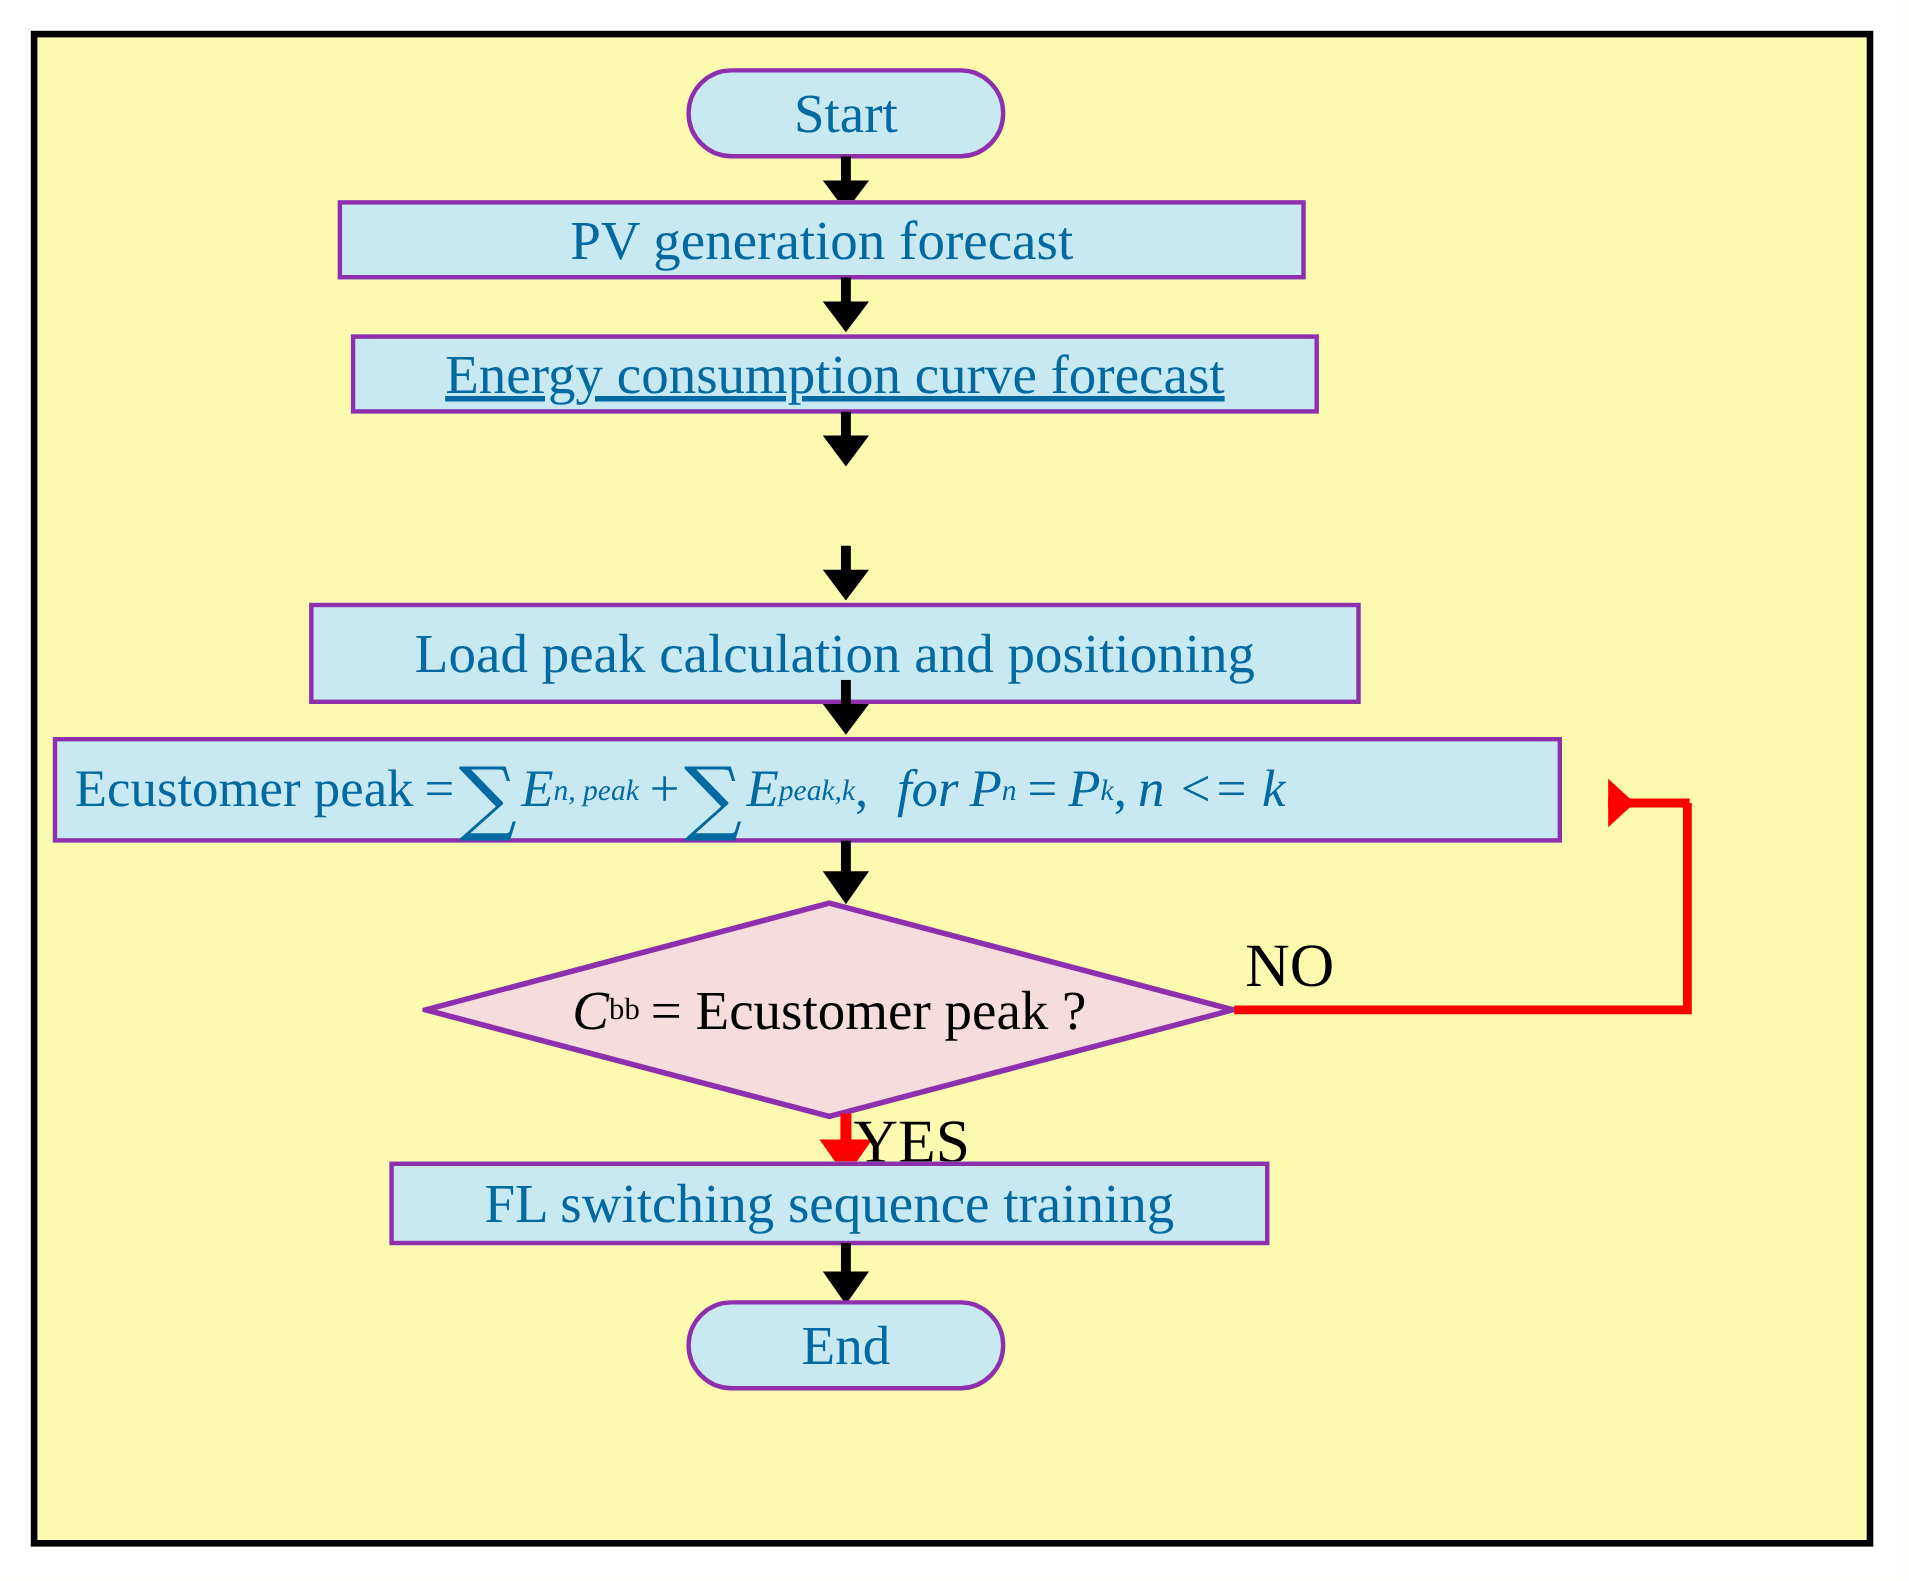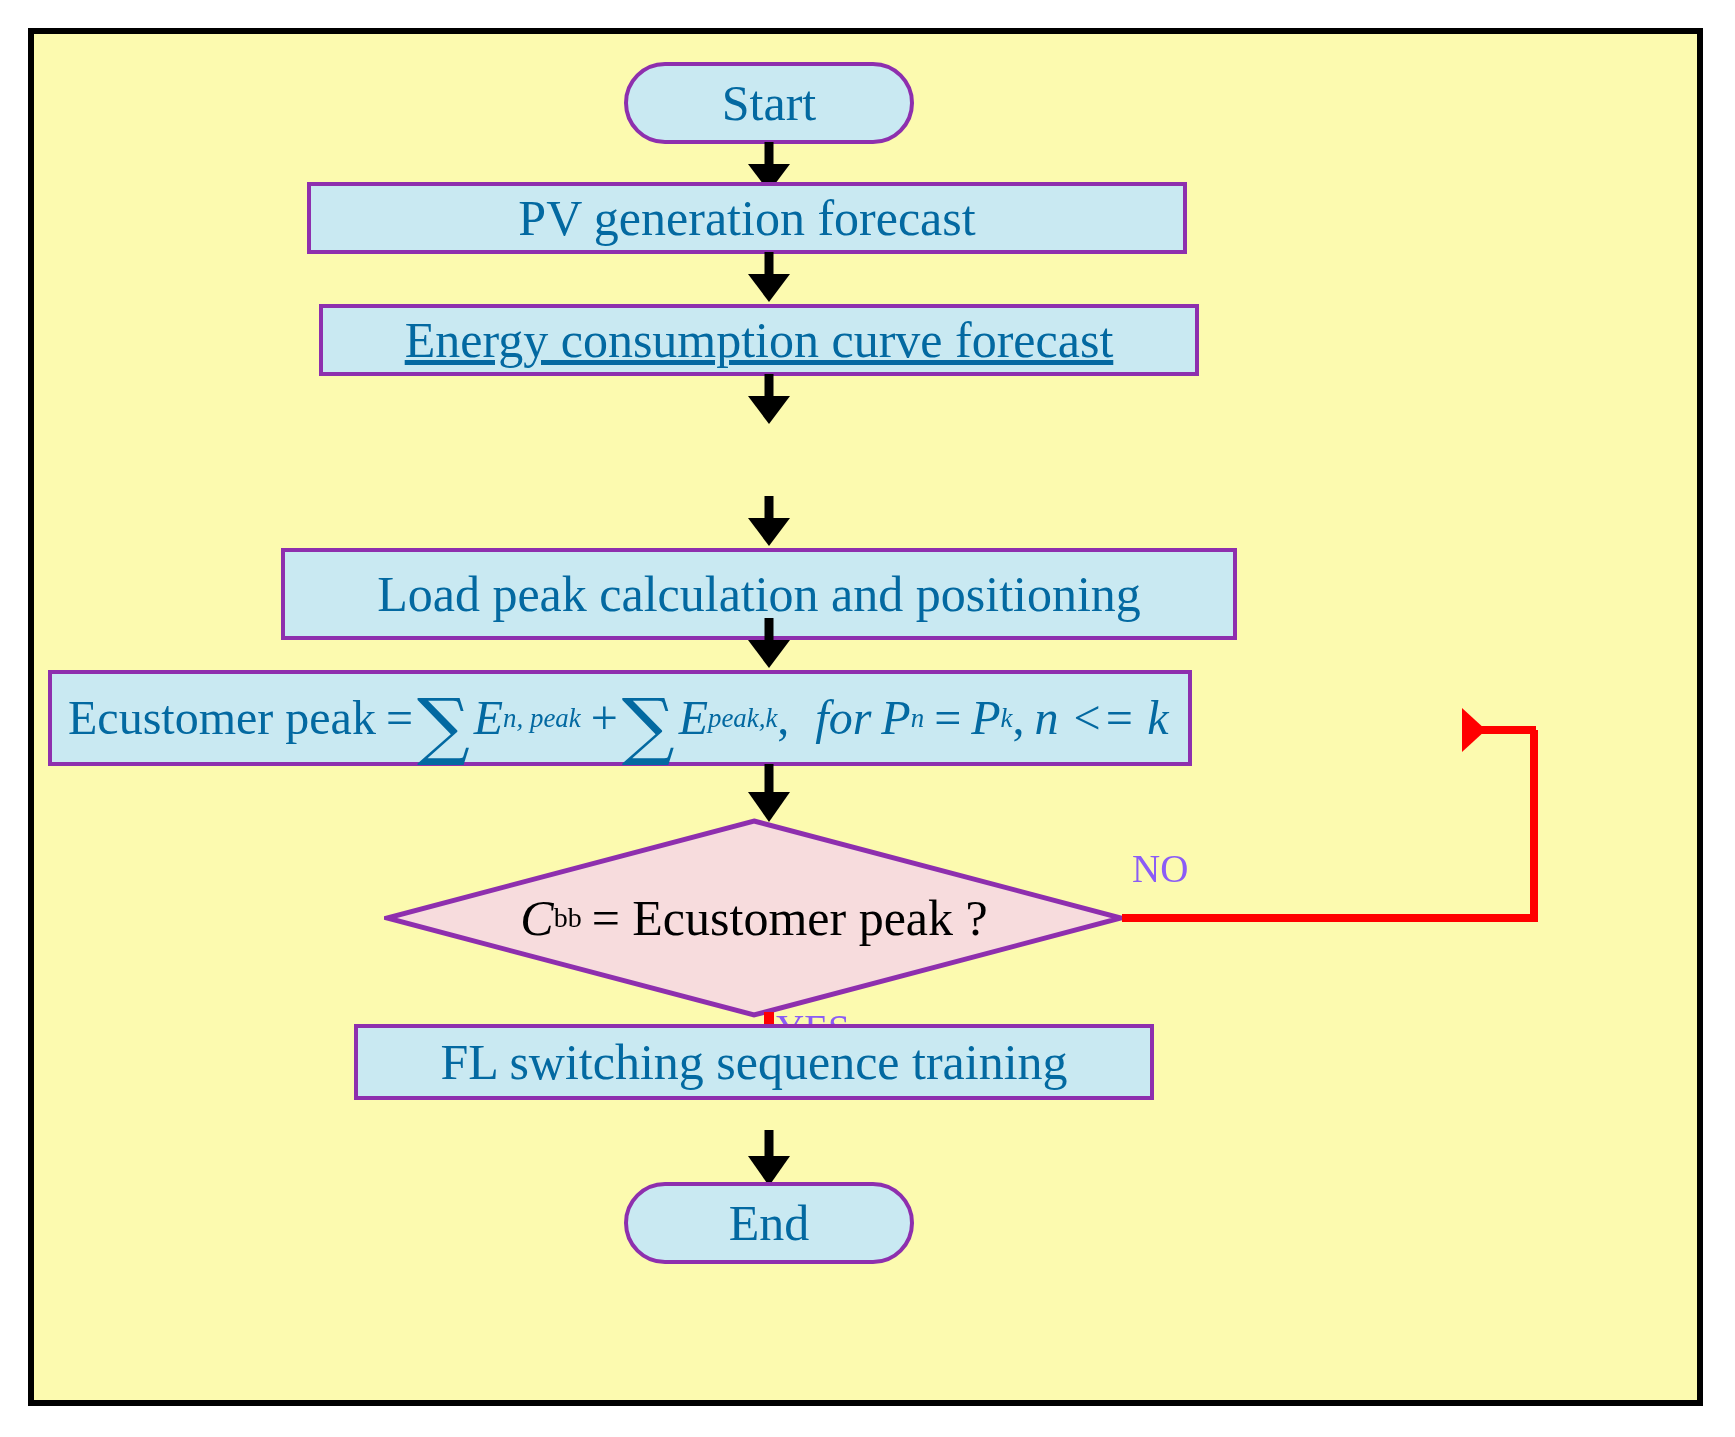--- a/index.html
+++ b/index.html
@@ -73,22 +73,22 @@
     justify-content: center;
     font-size: 50px;
     color: #000000;
     white-space: nowrap;
   }
   .arrow {
     position: absolute;
   }
   .edge-label {
     position: absolute;
-    color: #8b5cf6;
-    font-size: 39px;
+    color: #000000;
+    font-size: 56px;
     white-space: nowrap;
   }
   
   .mi { font-style: italic; }
   .sum {
     font-size: 74px;
     font-family: "DejaVu Serif", serif;
     font-style: normal;
     position: relative;
     top: 8px;
@@ -144,21 +144,21 @@
 
     <div class="node process" style="left:247px; top:514px; width:956px; height:92px;">
       <span>Load peak calculation and positioning</span>
     </div>
 
     <svg class="arrow" style="left:700px; top:584px;" width="70" height="50" viewBox="0 0 70 50">
       <line x1="35" y1="0" x2="35" y2="26" stroke="#000000" stroke-width="9"></line>
       <polygon points="14,22 56,22 35,50" fill="#000000"></polygon>
     </svg>
 
-    <div class="node formula-box" style="left:14px; top:636px; width:1144px; height:96px;">
+    <div class="node formula-box" style="left:14px; top:636px; width:1372px; height:96px;">
       <span>Ecustomer peak</span>
       <span class="gap-sm"></span>
       <span>=</span>
       <span class="sum">∑</span>
       <span class="mi">E</span>
         <sub>n, peak</sub>
       <span class="gap-sm"></span>
       <span>+</span>
       <span class="sum">∑</span>
       <span class="mi">E</span>
@@ -206,21 +206,21 @@
     </div>
 
     <svg class="arrow" style="left:698px; top:978px;" width="74" height="58" viewBox="0 0 74 58">
       <line x1="37" y1="0" x2="37" y2="28" stroke="#ff0000" stroke-width="10"></line>
       <polygon points="13,24 61,24 37,58" fill="#ff0000"></polygon>
     </svg>
     <div class="edge-label" style="left:742px; top:972px;">
       <span>YES</span>
     </div>
 
-    <div class="node process" style="left:320px; top:990px; width:800px; height:76px;text-align:center;">
+    <div class="node process" style="left:320px; top:1022px; width:800px; height:76px;text-align:center;">
       <span>FL switching sequence training</span>
     </div>
 
     <svg class="arrow" style="left:700px; top:1096px;" width="70" height="56" viewBox="0 0 70 56">
       <line x1="35" y1="0" x2="35" y2="30" stroke="#000000" stroke-width="9"></line>
       <polygon points="14,26 56,26 35,56" fill="#000000"></polygon>
     </svg>
 
     <div class="node terminator" style="left:590px; top:1148px; width:290px; height:82px;">
       <span>End</span>

